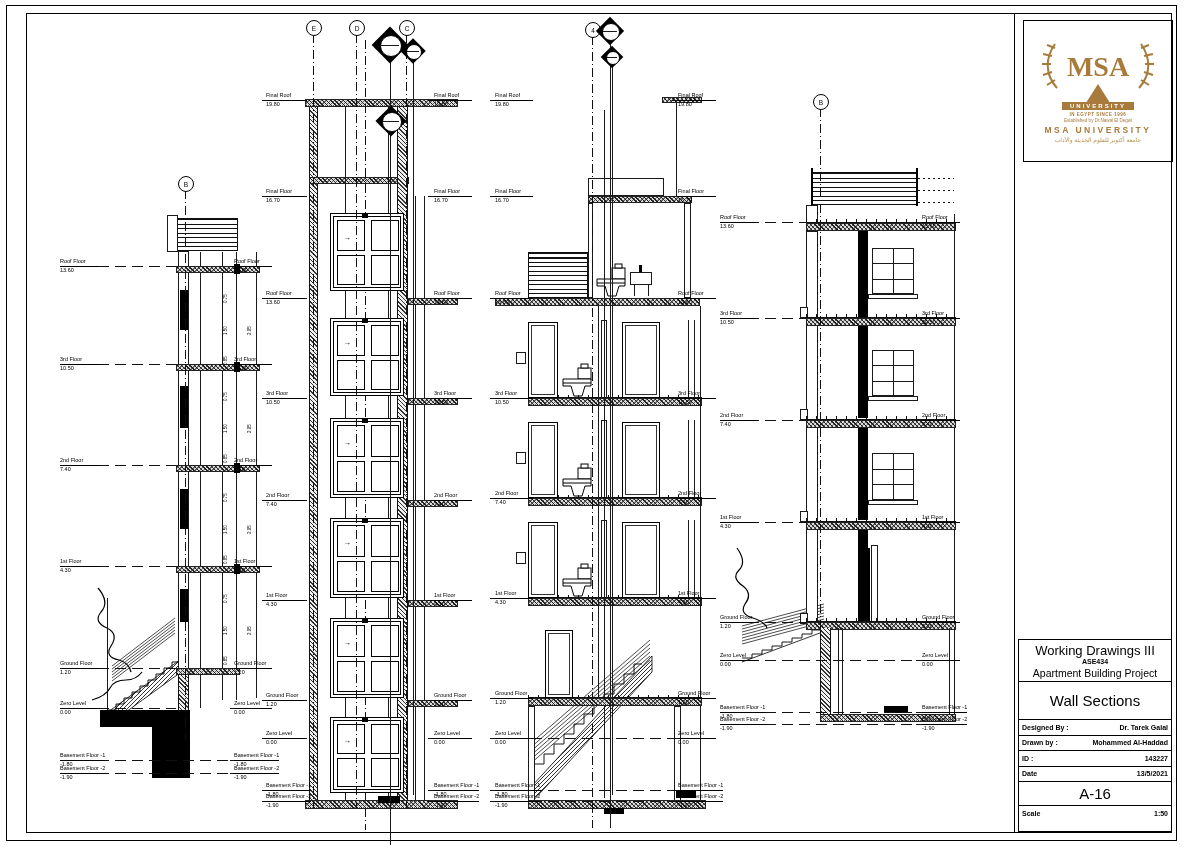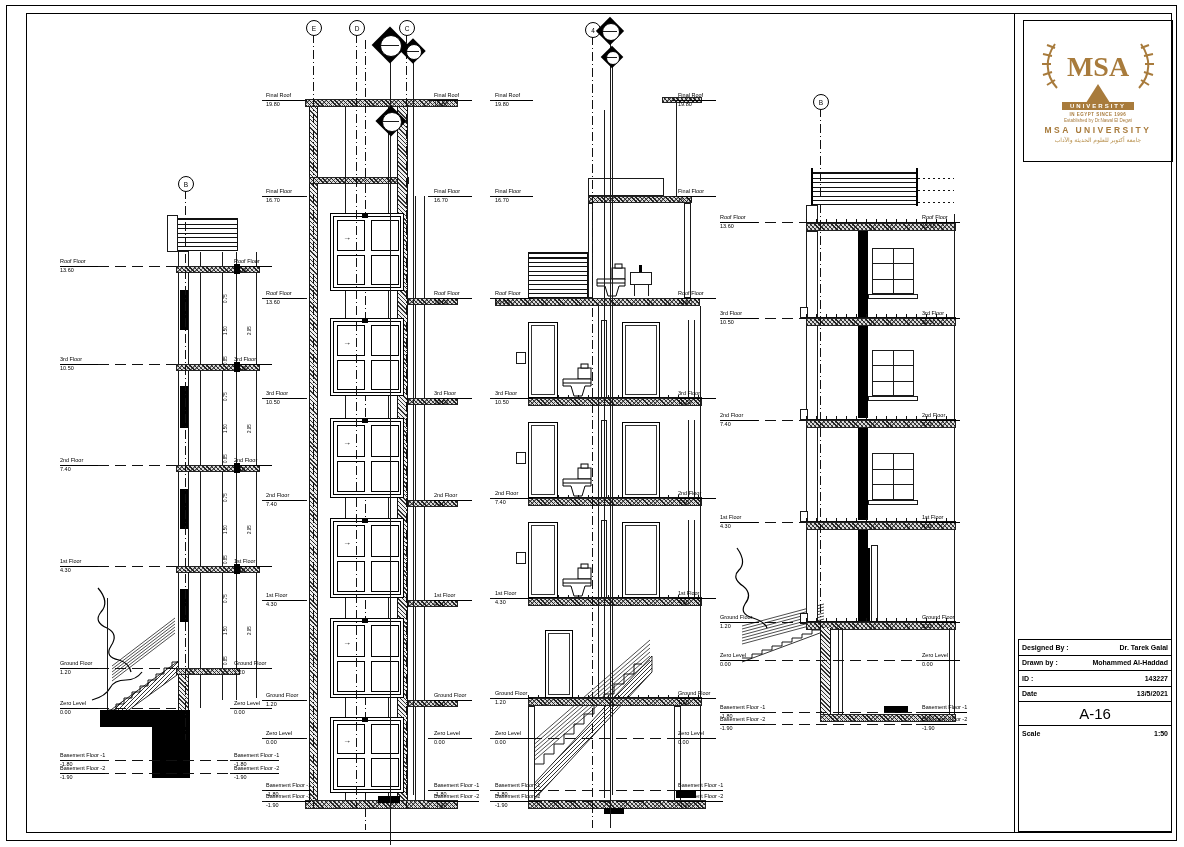--- a/index.html
+++ b/index.html
@@ -563,20 +563,26 @@
       </svg>
       <div class="tri"></div>
       <div class="ribbon">UNIVERSITY</div>
       <div class="lg-since">IN EGYPT SINCE 1996</div>
       <div class="lg-est">Established by Dr.Nawal El Degwi</div>
       <div class="lg-name">MSA UNIVERSITY</div>
       <div class="lg-ar" dir="rtl">جامعة أكتوبر للعلوم الحديثة والآداب</div>
     </div>
 
     <div id="infobox">
+      <div class="tb-head">
+        <div class="tb-course">Working Drawings III</div>
+        <div class="tb-code">ASE434</div>
+        <div class="tb-project">Apartment Building Project</div>
+      </div>
+      <div class="tb-title">Wall Sections</div>
       <div class="tbrow">
         <span>Designed By :</span>
         <span>Dr. Tarek Galal</span>
       </div>
       <div class="tbrow">
         <span>Drawn by :</span>
         <span>Mohammed Al-Haddad</span>
       </div>
       <div class="tbrow">
         <span>ID :</span>

